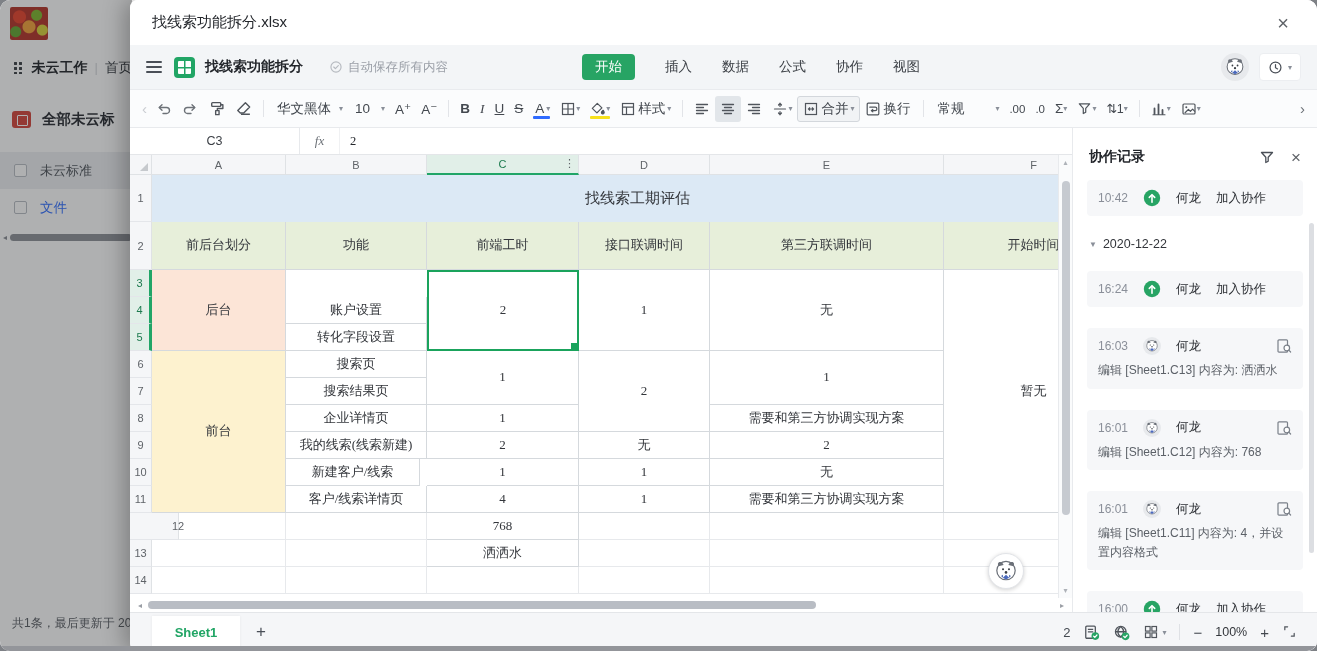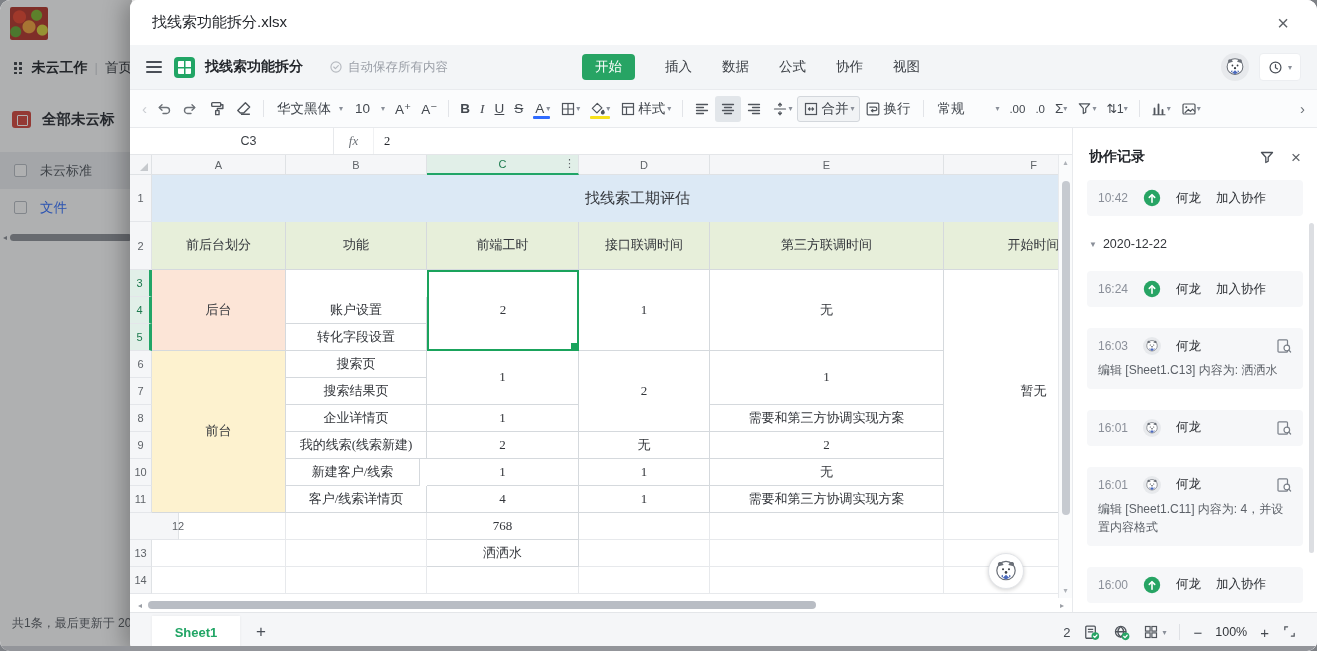--- a/index.html
+++ b/index.html
@@ -69,21 +69,21 @@
   .gchev{color:#c9ccd1;font-size:15px;padding:0 4px;flex:none;}
   .gchev.dark{color:#6d7278;}
   .fontname{width:78px;justify-content:space-between;}
   .fontsize{width:42px;justify-content:space-between;}
   .bB{font-weight:bold;}.bI{font-style:italic;font-family:"Liberation Serif",serif;}.bU{text-decoration:underline;}.bS{text-decoration:line-through;}
   .colorbtn{position:relative;}
   .colorbtn .bar{position:absolute;left:5px;right:5px;bottom:3px;height:3px;border-radius:1px;}
   .num00{font-size:11.5px;color:#43484f;letter-spacing:0;}
   .sortg{font-size:12.5px;}
   
-  .formulabar{position:absolute;left:0;top:128px;width:942px;height:27px;background:#fff;border-bottom:1px solid #e4e6e9;display:flex;align-items:stretch;padding-left:34px;}
+  .formulabar{position:absolute;left:0;top:128px;width:942px;height:27px;background:#fff;border-bottom:1px solid #e4e6e9;display:flex;align-items:stretch;}
   .namebox{width:170px;border-right:1px solid #e7e9ec;display:flex;align-items:center;justify-content:center;font-size:12.5px;color:#3c4046;}
   .fxl{width:40px;display:flex;align-items:center;justify-content:center;font-family:"Liberation Serif",serif;font-style:italic;font-size:13px;color:#6d7278;border-right:1px solid #f0f1f3;}
   .fval{flex:1;display:flex;align-items:center;padding-left:10px;font-size:12.5px;color:#24272c;font-family:"Liberation Serif","DejaVu Serif",serif;}
   
   .sheetzone{position:absolute;left:0;top:155px;width:942px;height:443px;background:#fff;overflow:hidden;}
   .gridwrap{position:absolute;left:0;top:0;width:928px;height:443px;overflow:hidden;}
   .corner{position:absolute;left:0;top:0;width:22px;height:20px;background:#f5f6f8;border-right:1px solid #dfe2e5;border-bottom:1px solid #dfe2e5;z-index:4;}
   .corner::after{content:"";position:absolute;right:3px;bottom:3px;border-left:8px solid transparent;border-bottom:8px solid #c6c9cd;}
   .colhead{position:absolute;top:0;height:20px;background:#f5f6f8;border-right:1px solid #dfe2e5;border-bottom:1px solid #dfe2e5;
     display:flex;align-items:center;justify-content:center;font-size:11px;color:#5f6368;z-index:3;}
@@ -552,20 +552,21 @@
               <span class="puser">何龙</span>
               <span class="psp"></span>
               <span>
                 <svg viewBox="0 0 16 16" width="16" height="16" fill="none" stroke="#7a8089" stroke-width="1.2">
                   <rect x="2" y="1.8" width="9.5" height="12.4" rx="1"></rect>
                   <circle cx="10.8" cy="10" r="2.8" fill="#fff"></circle>
                   <path d="M12.8 12.2L14.6 14" stroke-linecap="round"></path>
                 </svg>
               </span>
             </div>
+            <div class="pdetail">编辑 [Sheet1.C12] 内容为: 768</div>
           </div>
           <div class="pcard">
             <div class="prow">
               <span class="ptime">16:01</span>
               <span class="pav">
                 <svg viewBox="0 0 32 32" width="100%" height="100%">
                   <circle cx="16" cy="15.5" r="10.5" fill="#fff" stroke="#6b7078" stroke-width="1.4"></circle>
                   <path d="M7.5 10.5C5.5 7 8 5 10.5 6c1.5.6 2.4 1.9 2.7 3.1z" fill="#6b7078"></path>
                   <path d="M24.5 10.5c2-3.5-.5-5.5-3-4.5-1.5.6-2.4 1.9-2.7 3.1z" fill="#6b7078"></path>
                   <circle cx="12.6" cy="14" r="1.2" fill="#3c4046"></circle>

